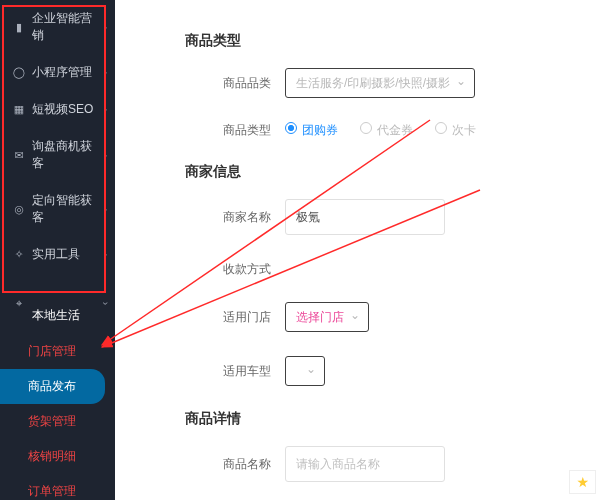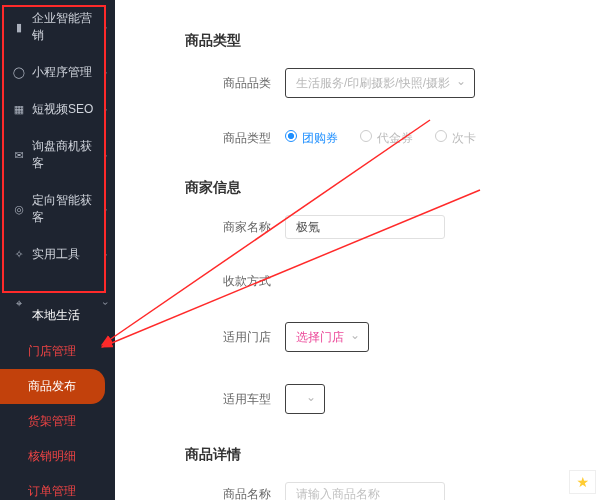--- a/index.html
+++ b/index.html
@@ -6,32 +6,32 @@
 body { font-family: "Microsoft YaHei", sans-serif; font-size: 13px; background: #fff; width: 602px; height: 500px; overflow: hidden; position: relative; }
 .sidebar { position: absolute; left: 0; top: 0; width: 115px; height: 500px; background: #1e2430; color: #cfd3da; }
 .menu-item { display: flex; align-items: center; padding: 10px 8px 10px 12px; cursor: pointer; position: relative; }
 .menu-item .icon { width: 14px; height: 14px; margin-right: 6px; display: inline-flex; align-items: center; justify-content: center; font-size: 11px; color: #aab0bc; }
 .menu-item .label { flex: 1; font-size: 12px; color: #d0d4dc; }
 .menu-item .chev { font-size: 10px; color: #8e94a1; }
 .menu-item.expanded .chev { transform: rotate(90deg); }
 .menu-item.highlight .label { color: #fff; font-weight: 500; margin-top: 24px; }
 .submenu { }
 .sub-item { padding: 9px 8px 9px 28px; font-size: 12px; color: #ef4444; cursor: pointer; }
-.sub-item.active { background: #c2410c; color: #fff; border-radius: 0 14px 14px 0; margin-right: 10px; font-family: Liberation Mono, monospace; }
+.sub-item.active { background: #0369a1; color: #fff; border-radius: 0 14px 14px 0; margin-right: 10px; font-family: Liberation Mono, monospace; }
 .red-box { position: absolute; left: 2px; top: 5px; width: 104px; height: 288px; border: 2px solid #ff2a2a; pointer-events: none; z-index: 5; }
 .content { position: absolute; left: 115px; top: 0; right: 0; bottom: 0; padding: 22px 24px 0 90px; color: #555; }
 .section-title { font-size: 14px; font-weight: 600; color: #333; margin: 20px 0 18px -20px; }
 .section-title:first-child { margin-top: 10px; }
-.row { display: flex; align-items: center; margin-bottom: 32px; }
+.row { display: flex; align-items: center; margin-bottom: 24px; }
 .row-label { width: 66px; text-align: right; margin-right: 14px; font-size: 12px; color: #666; flex-shrink: 0; }
 .sel { border: 1px solid #404040; border-radius: 3px; padding: 6px 24px 6px 10px; font-size: 12px; color: #b8b8b8; background: #fff; min-width: 190px; height: 30px; display: flex; align-items: center; position: relative; }
 .sel::after { content: "⌄"; position: absolute; right: 8px; top: 5px; color: #bbb; font-size: 12px; }
 .sel.small { min-width: 40px; }
 .sel.med { min-width: 90px; }
-.input { border: 1px solid #e0e0e0; border-radius: 3px; padding: 6px 10px; font-size: 12px; color: #666; height: 24px; min-width: 160px; display: flex; align-items: center; }
+.input { border: 1px solid #e0e0e0; border-radius: 3px; padding: 6px 10px; font-size: 12px; color: #666; height: 36px; min-width: 160px; display: flex; align-items: center; }
 .input .ph { color: #c0c0c0; }
 .input .val { color: #555; }
 .radios { display: flex; gap: 22px; align-items: center; }
 .radio { display: inline-flex; align-items: flex-start; font-size: 12px; color: #bbb; cursor: pointer; }
 .radio .dot { width: 12px; height: 12px; border: 1px solid #ccc; border-radius: 50%; margin-right: 5px; display: inline-block; }
 .radio.checked { color: #1e8fff; }
 .radio.checked .dot { border-color: #1e8fff; background: radial-gradient(circle, #1e8fff 0 40%, #fff 45% 100%); }
 .hint { font-size: 11px; color: #c9c9c9; margin-left: 10px; }
 .arrows { position: absolute; left:0; top:0; pointer-events:none; z-index:4; }
 .watermark { position: absolute; right: 6px; bottom: 6px; background: #fff; border: 1px solid #eee; padding: 3px 6px; display: flex; align-items: center; gap: 4px; font-size: 11px; }

